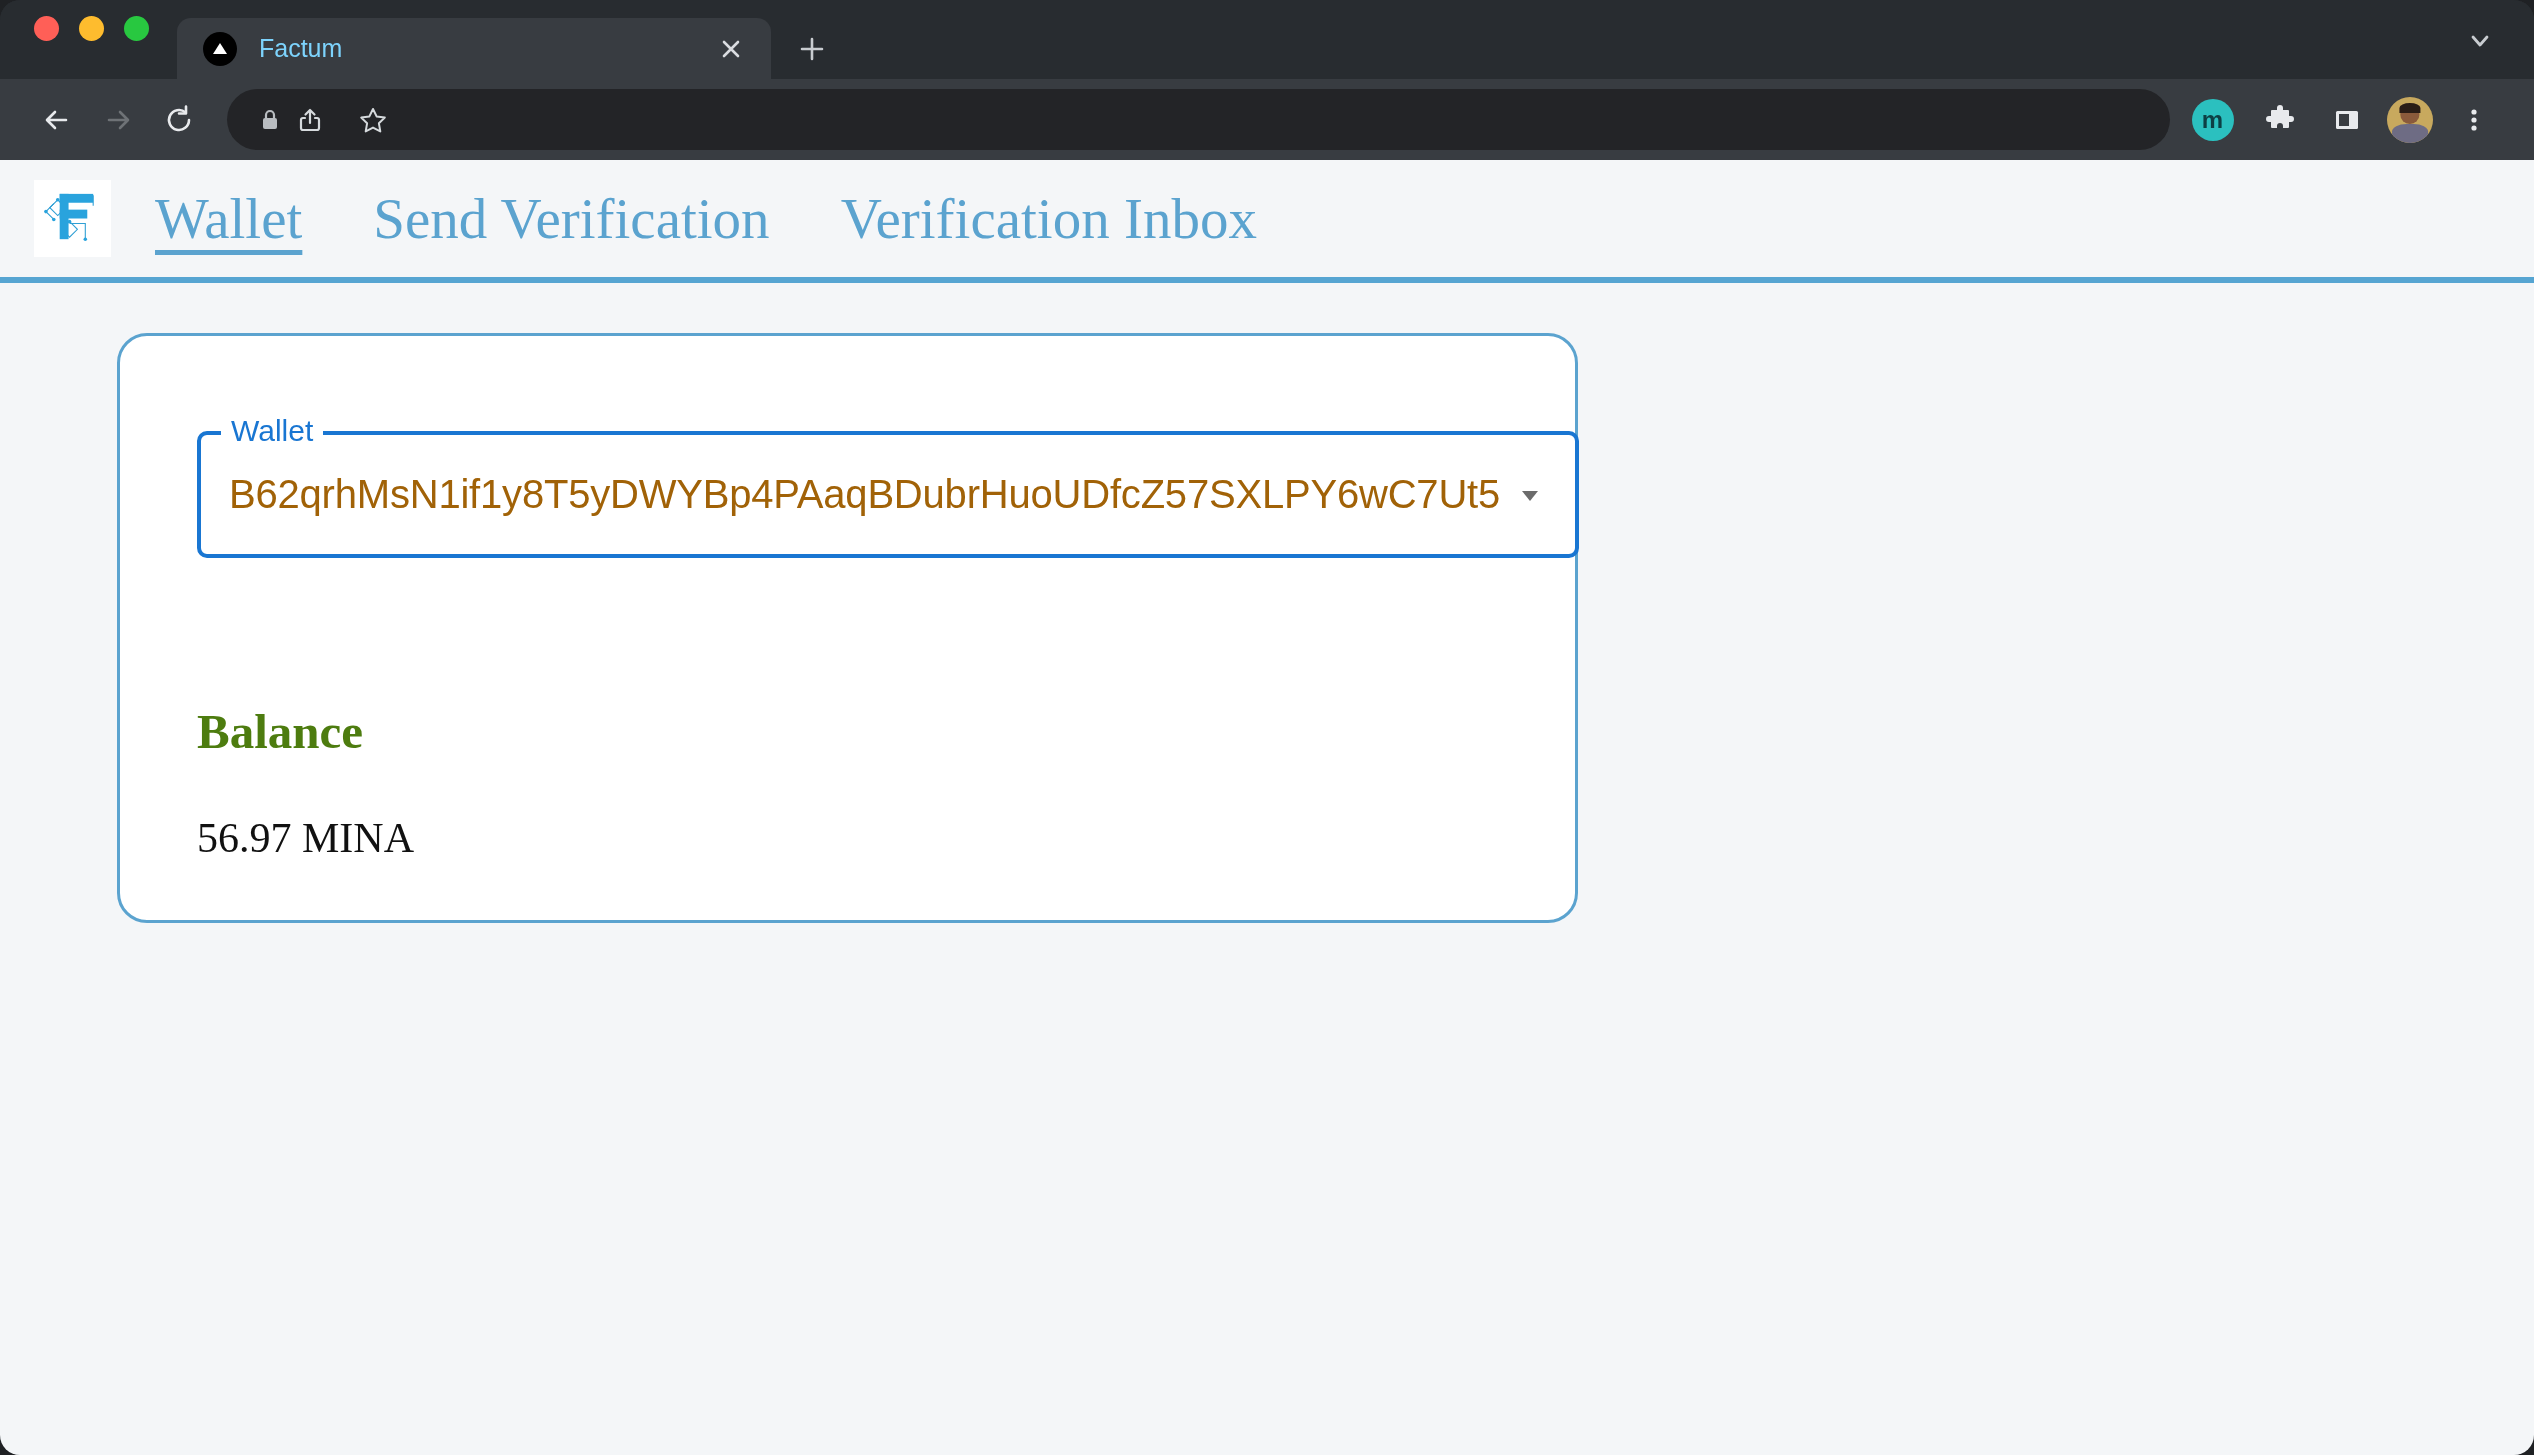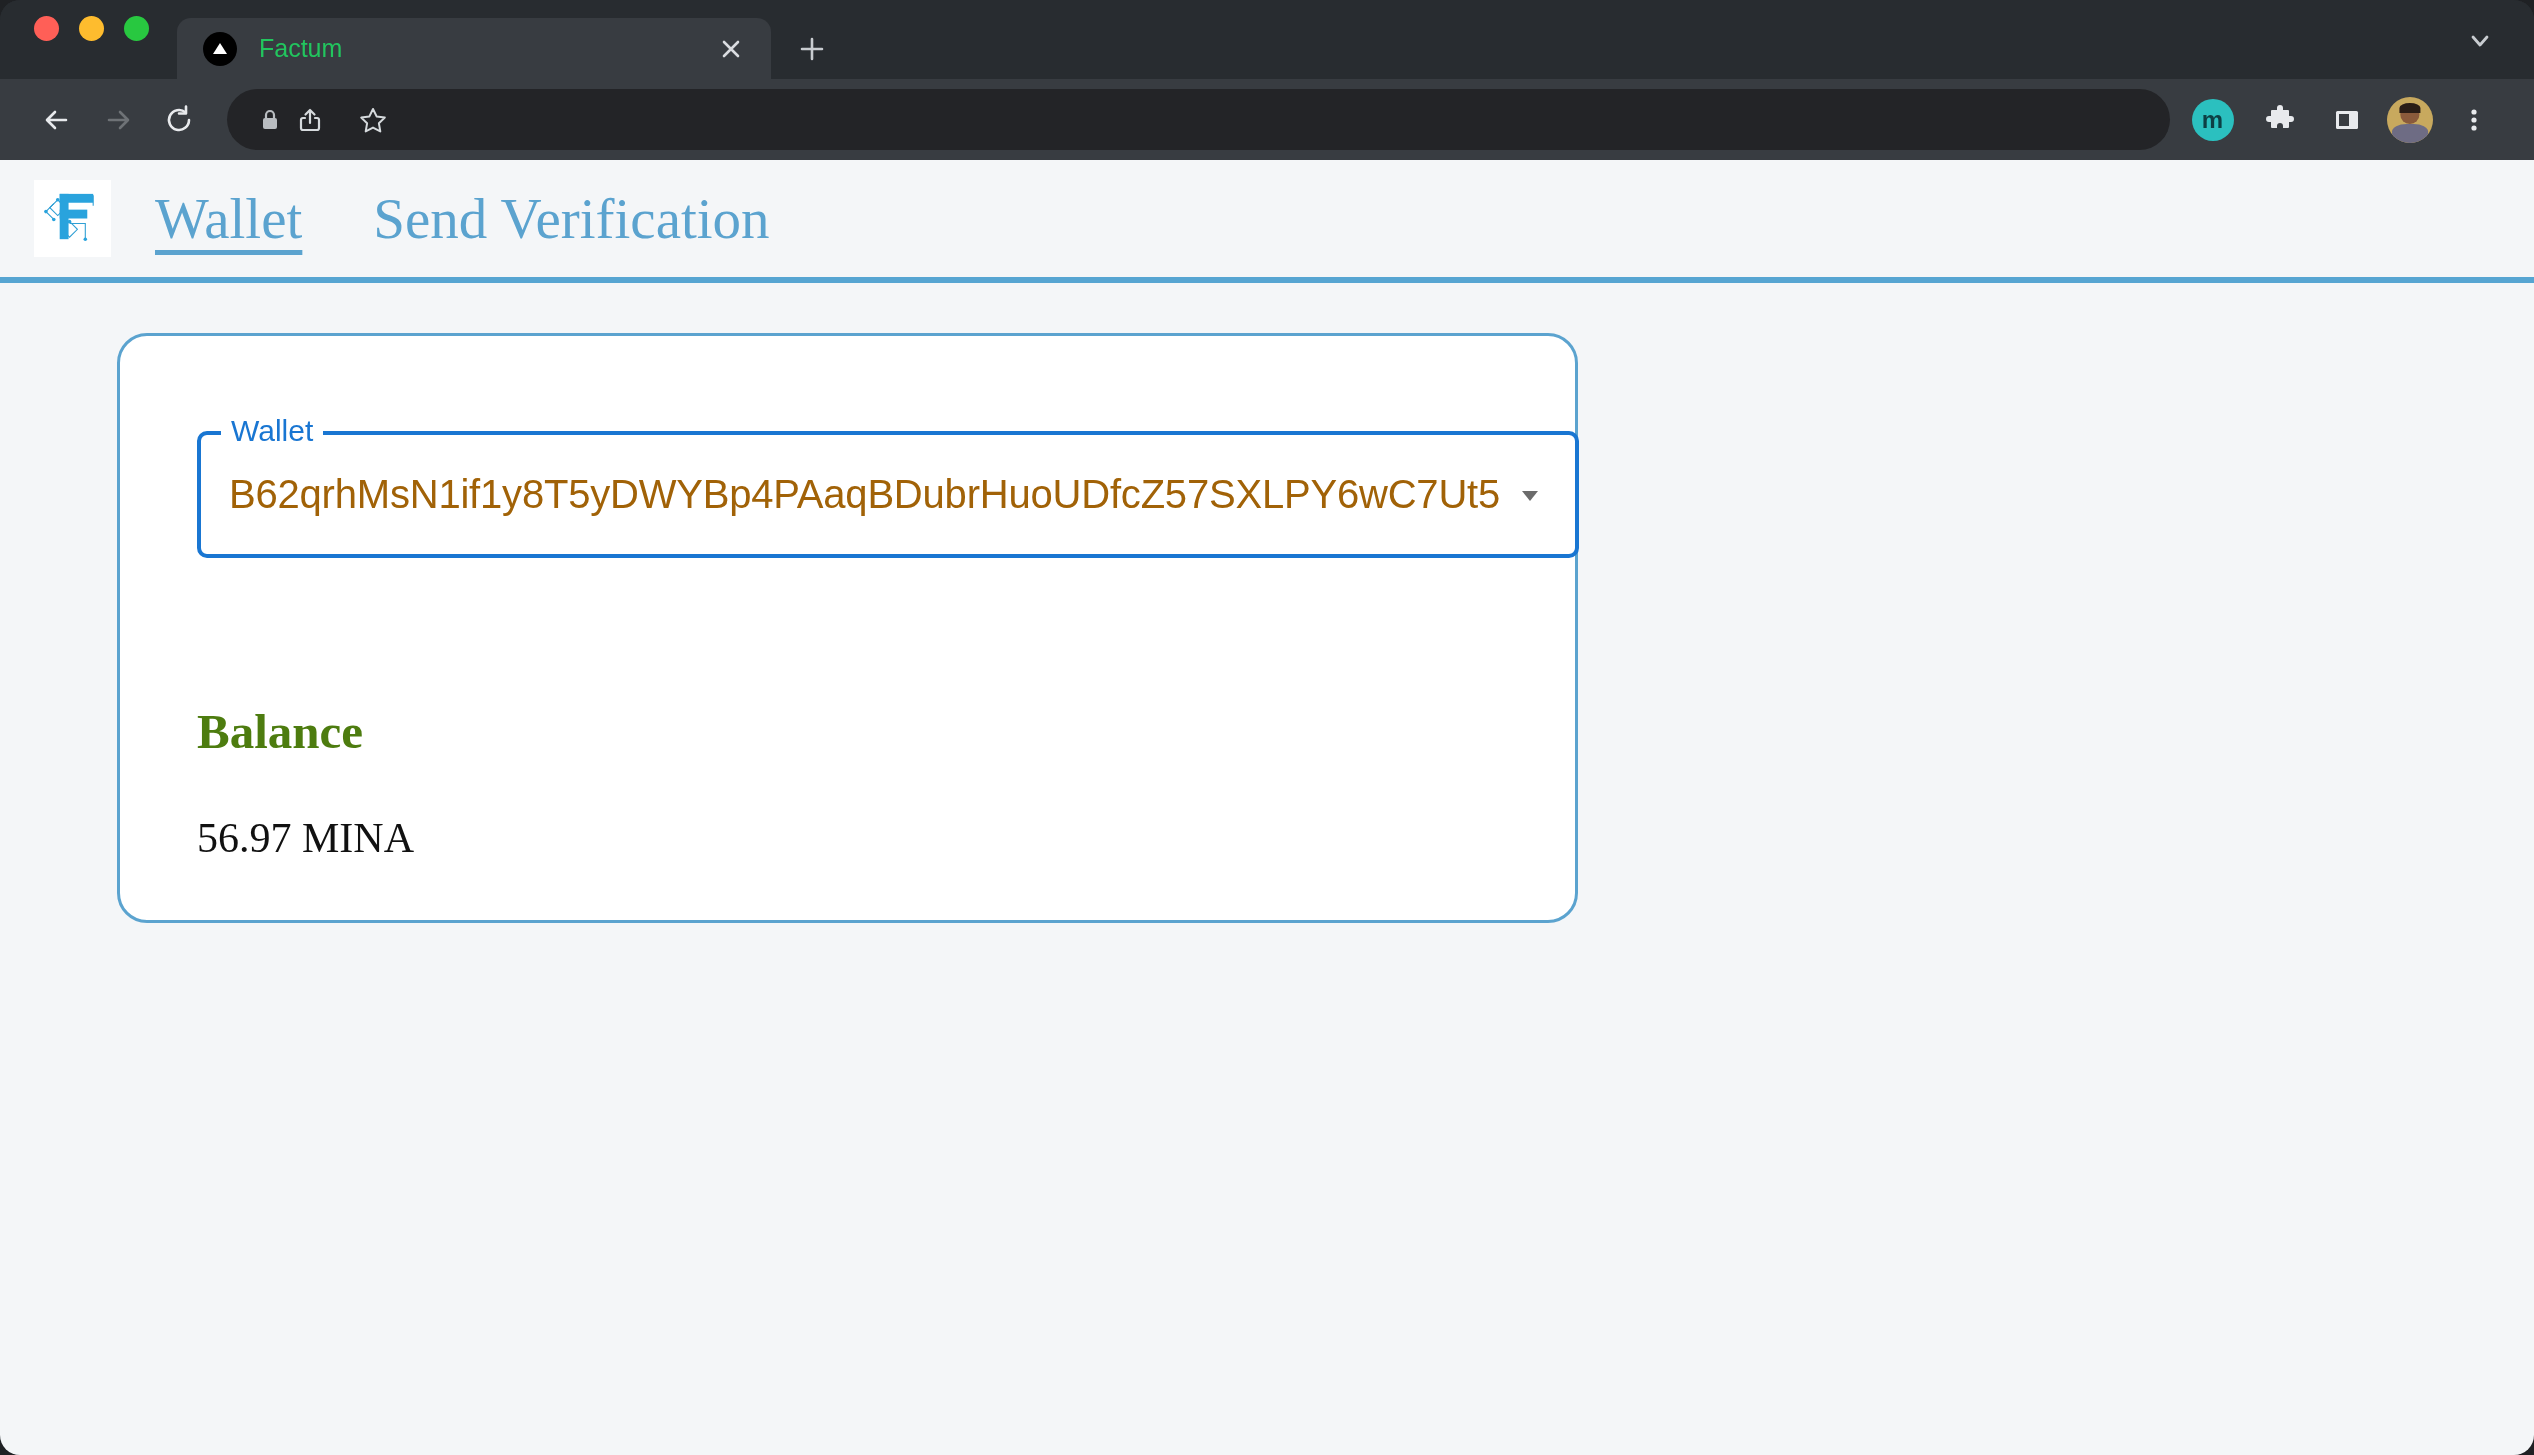--- a/index.html
+++ b/index.html
@@ -62,21 +62,21 @@
   }
   .tab-favicon {
     width: 34px; height: 34px;
     border-radius: 50%;
     background: #000;
     display: flex; align-items: center; justify-content: center;
     flex: 0 0 auto;
   }
   .tab-favicon svg { display: block; }
   .tab-title {
-    color: #22c55e;
+    color: #7dd3fc;
     font-size: 25px;
     margin-left: 22px;
     white-space: nowrap;
     overflow: hidden;
     flex: 1 1 auto;
   }
   .tab-close {
     width: 36px; height: 36px;
     display: flex; align-items: center; justify-content: center;
     color: #dadce0;
@@ -449,20 +449,21 @@
             <circle cx="14" cy="34" r="1.8"></circle>
             <circle cx="30" cy="36" r="1.8"></circle>
             <circle cx="46" cy="54" r="1.8"></circle>
           </g>
         </svg>
       </div>
 
       <nav class="app-nav">
         <a class="nav-link active" href="#">Wallet</a>
         <a class="nav-link" href="#">Send Verification</a>
+        <a class="nav-link" href="#">Verification Inbox</a>
       </nav>
     </div>
 
     <div class="header-rule"></div>
 
     <div class="main-area">
       <div class="wallet-card">
 
         <div class="field">
           <div class="field-outline"></div>

